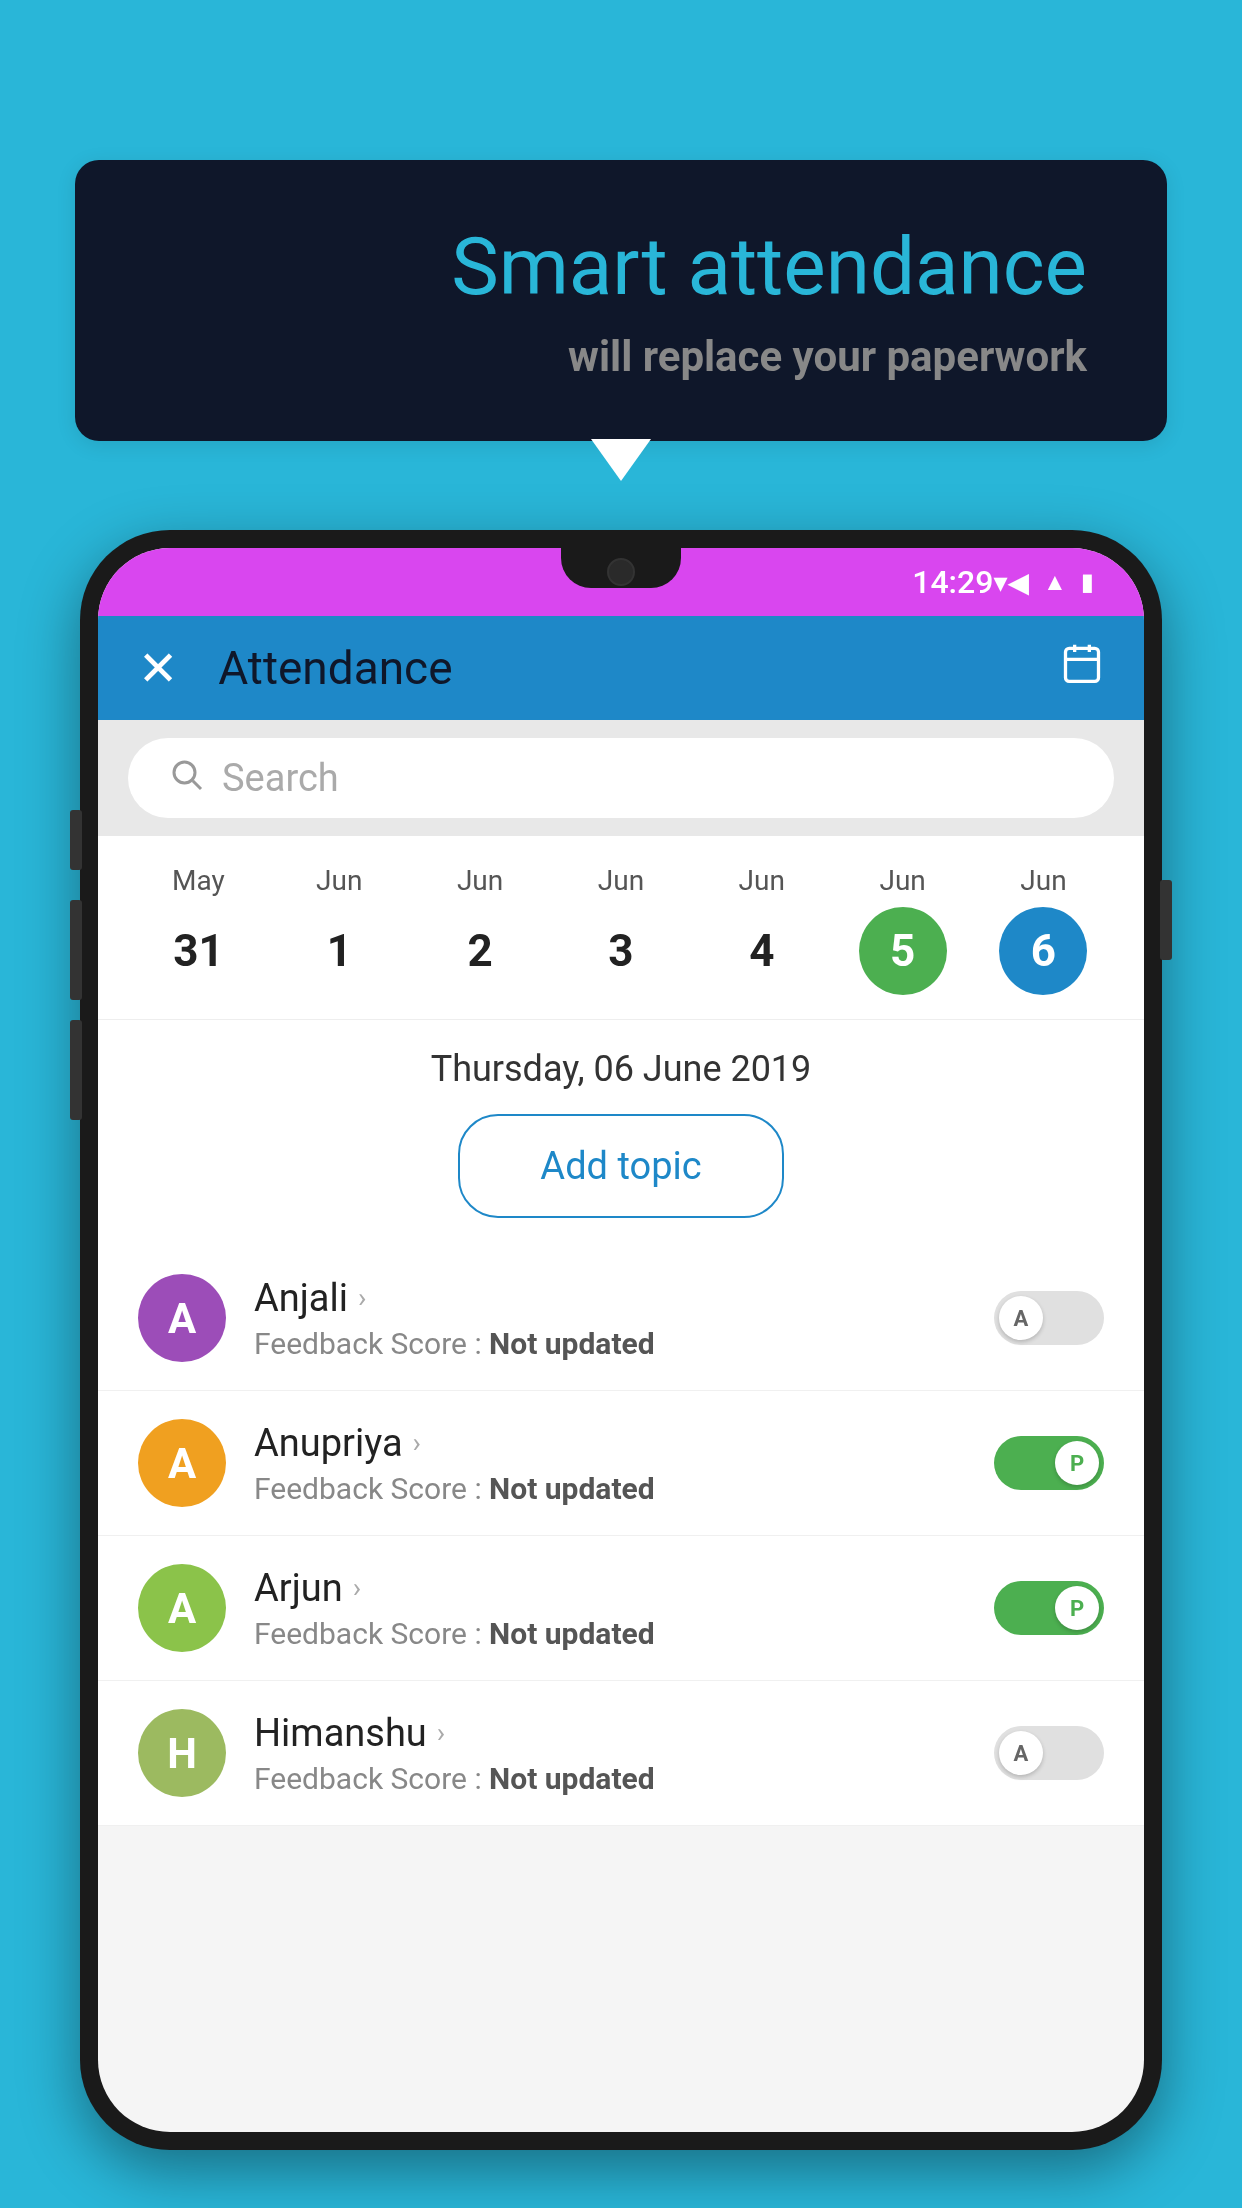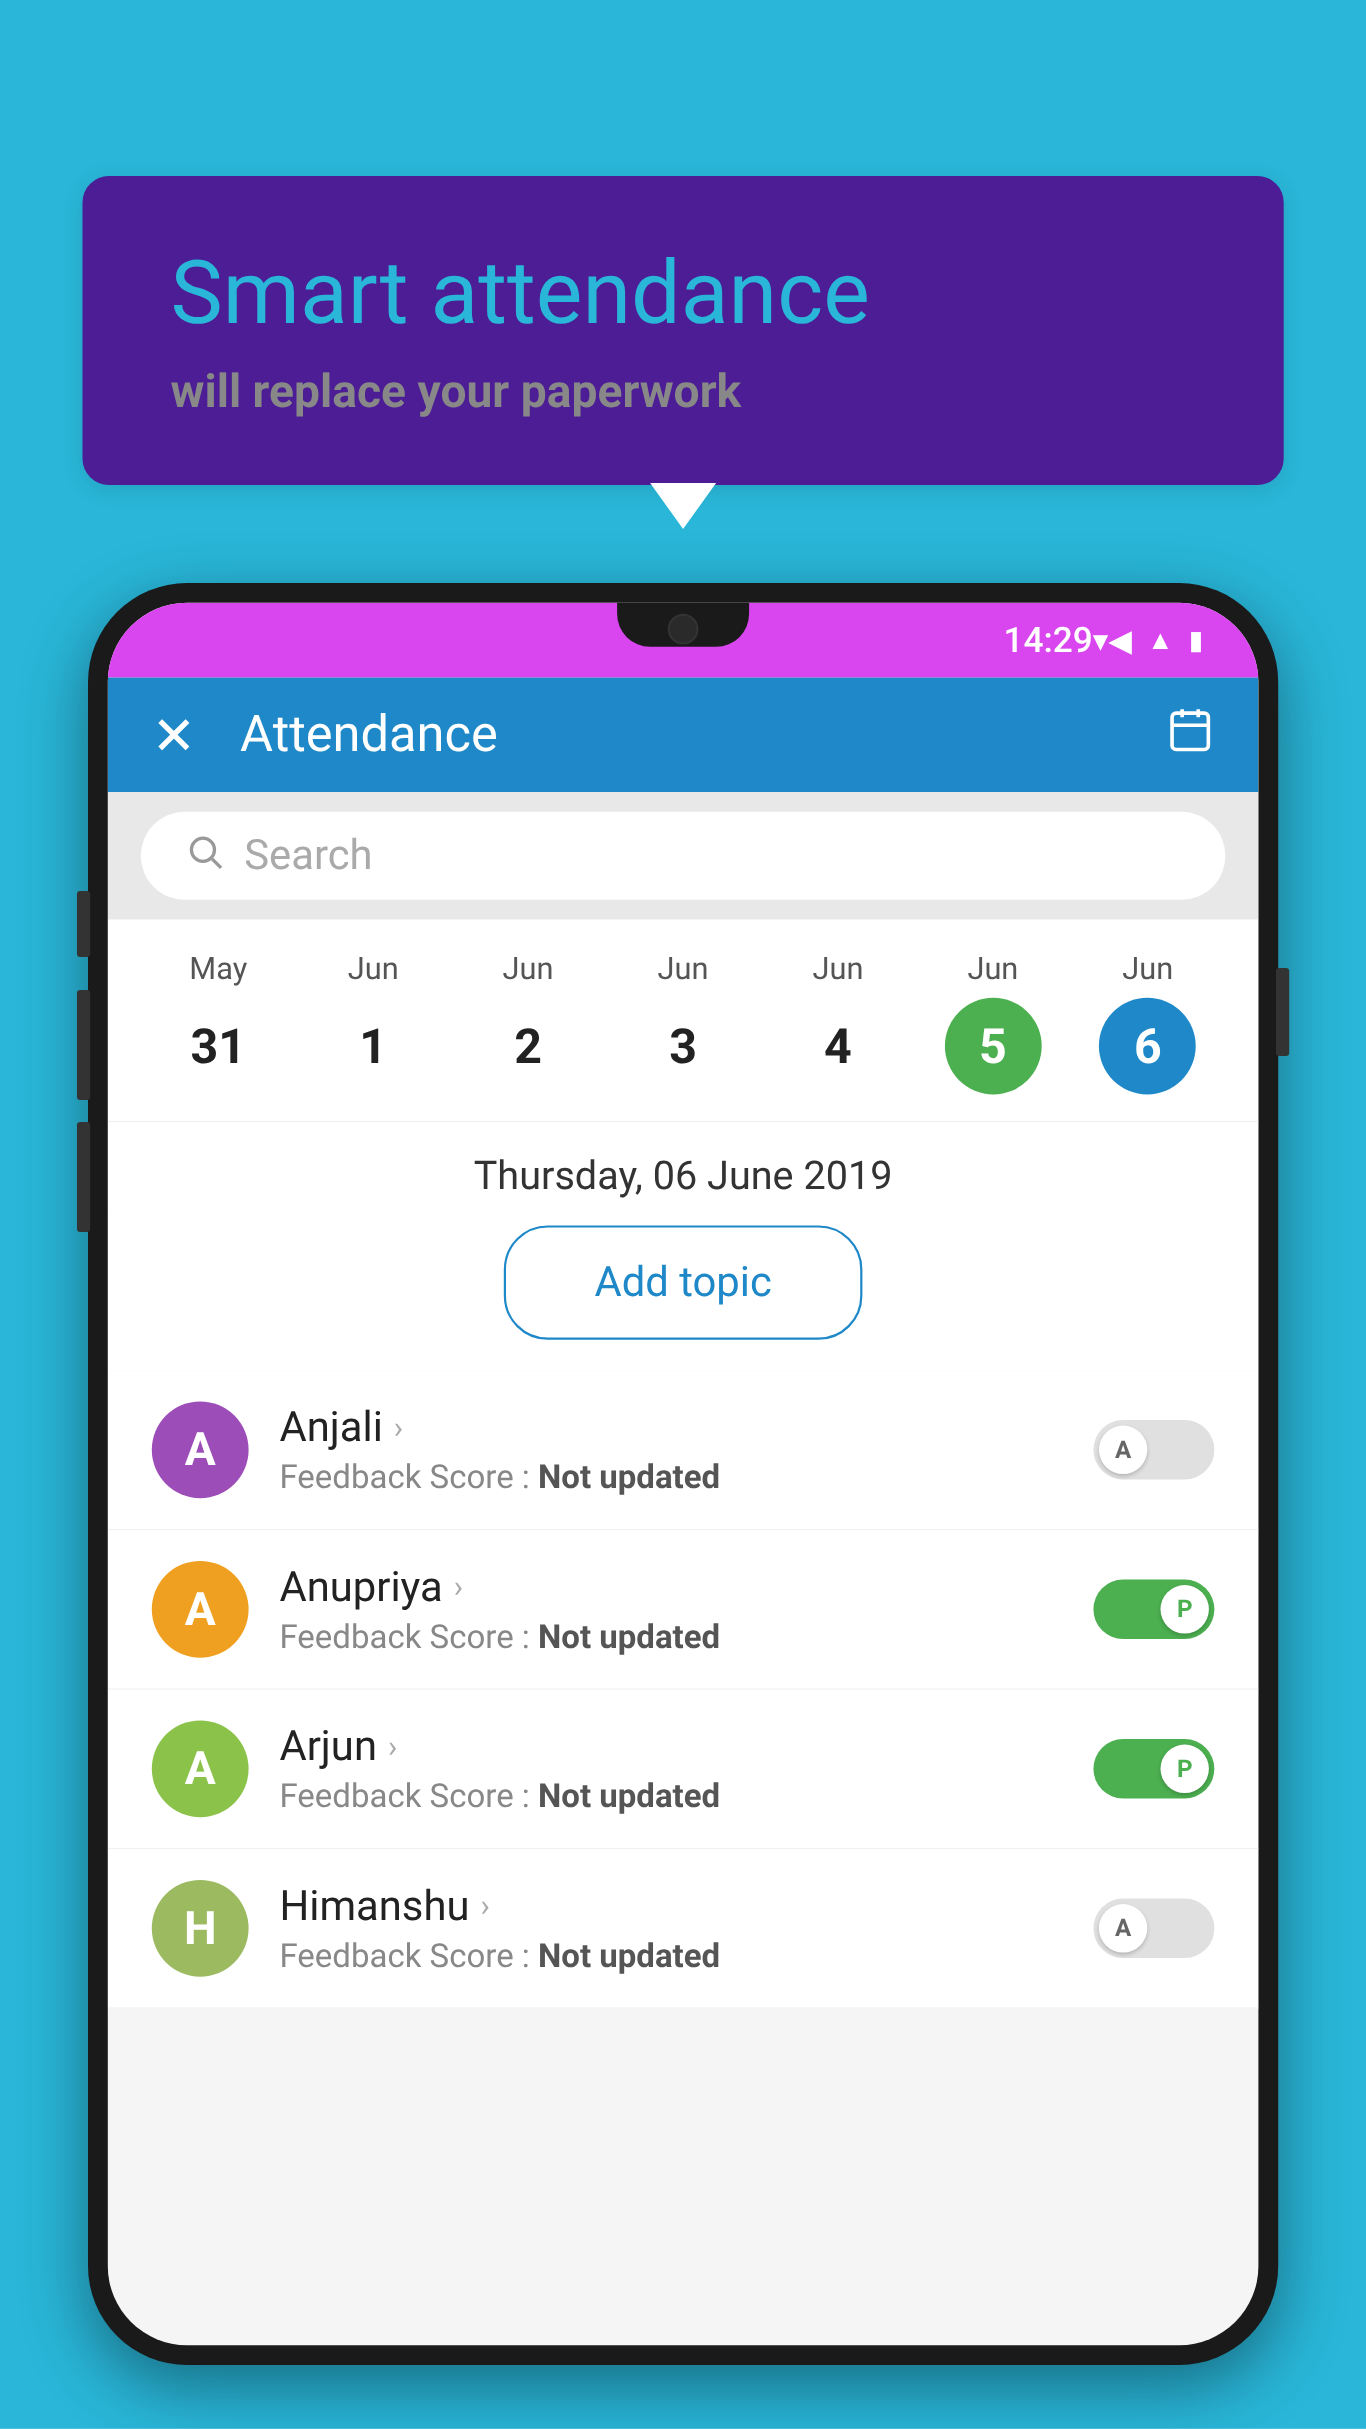--- a/index.html
+++ b/index.html
@@ -14,24 +14,24 @@
 
     
     .speech-bubble-container {
       position: absolute;
       top: 160px;
       left: 75px;
       right: 75px;
       z-index: 2;
     }
     .speech-bubble {
-      background: #4c1d95;
+      background: #0f172a;
       border-radius: 24px;
       padding: 60px 80px;
-      text-align: left;
+      text-align: right;
       box-shadow: 0 4px 20px rgba(0,0,0,0.1);
       position: relative;
     }
     .speech-bubble::after {
       content: '';
       position: absolute;
       bottom: -40px;
       left: 50%;
       transform: translateX(-50%);
       width: 0;
@@ -140,21 +140,21 @@
       padding: 0 40px;
     }
     .app-bar-close {
       color: white;
       font-size: 48px;
       font-weight: 300;
       cursor: pointer;
       margin-right: 40px;
     }
     .app-bar-title {
-      color: #ffffff;
+      color: #0f172a;
       font-size: 46px;
       font-weight: 400;
       flex: 1;
     }
     .app-bar-calendar {
       color: white;
       font-size: 40px;
     }
 
     

